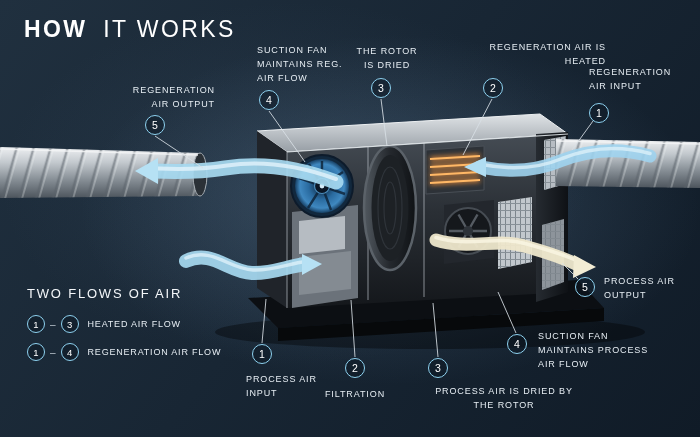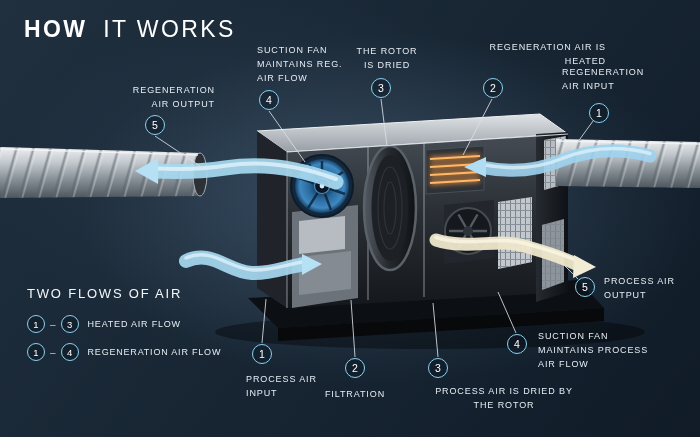--- a/index.html
+++ b/index.html
@@ -208,21 +208,21 @@
 
   <h1 class="title">
     <span class="t-bold">HOW</span>
     <span class="t-light">IT WORKS</span>
   </h1>
 
   <div class="clabel" style="left:123px;top:84px;width:92px;text-align:right">REGENERATION AIR OUTPUT</div>
   <div class="clabel" style="left:257px;top:44px;width:93px;text-align:left">SUCTION FAN MAINTAINS REG. AIR FLOW</div>
   <div class="clabel" style="left:352px;top:45px;width:70px;text-align:center">THE ROTOR IS DRIED</div>
   <div class="clabel" style="left:486px;top:41px;width:120px;text-align:right">REGENERATION AIR IS HEATED</div>
-  <div class="clabel" style="left:562px;top:66px;width:92px;text-align:left">REGENERATION AIR INPUT</div>
+  <div class="clabel" style="left:589px;top:66px;width:92px;text-align:left">REGENERATION AIR INPUT</div>
   <div class="clabel" style="left:604px;top:275px;width:80px;text-align:left">PROCESS AIR OUTPUT</div>
   <div class="clabel" style="left:538px;top:330px;width:128px;text-align:left">SUCTION FAN MAINTAINS PROCESS AIR FLOW</div>
   <div class="clabel" style="left:430px;top:385px;width:148px;text-align:center">PROCESS AIR IS DRIED BY THE ROTOR</div>
   <div class="clabel nowrap" style="left:318px;top:388px;width:74px;text-align:center">FILTRATION</div>
   <div class="clabel" style="left:246px;top:373px;width:85px;text-align:left">PROCESS AIR INPUT</div>
 
   <div class="badge" style="left:145px;top:115px">5</div>
   <div class="badge" style="left:259px;top:90px">4</div>
   <div class="badge" style="left:371px;top:78px">3</div>
   <div class="badge" style="left:483px;top:78px">2</div>

